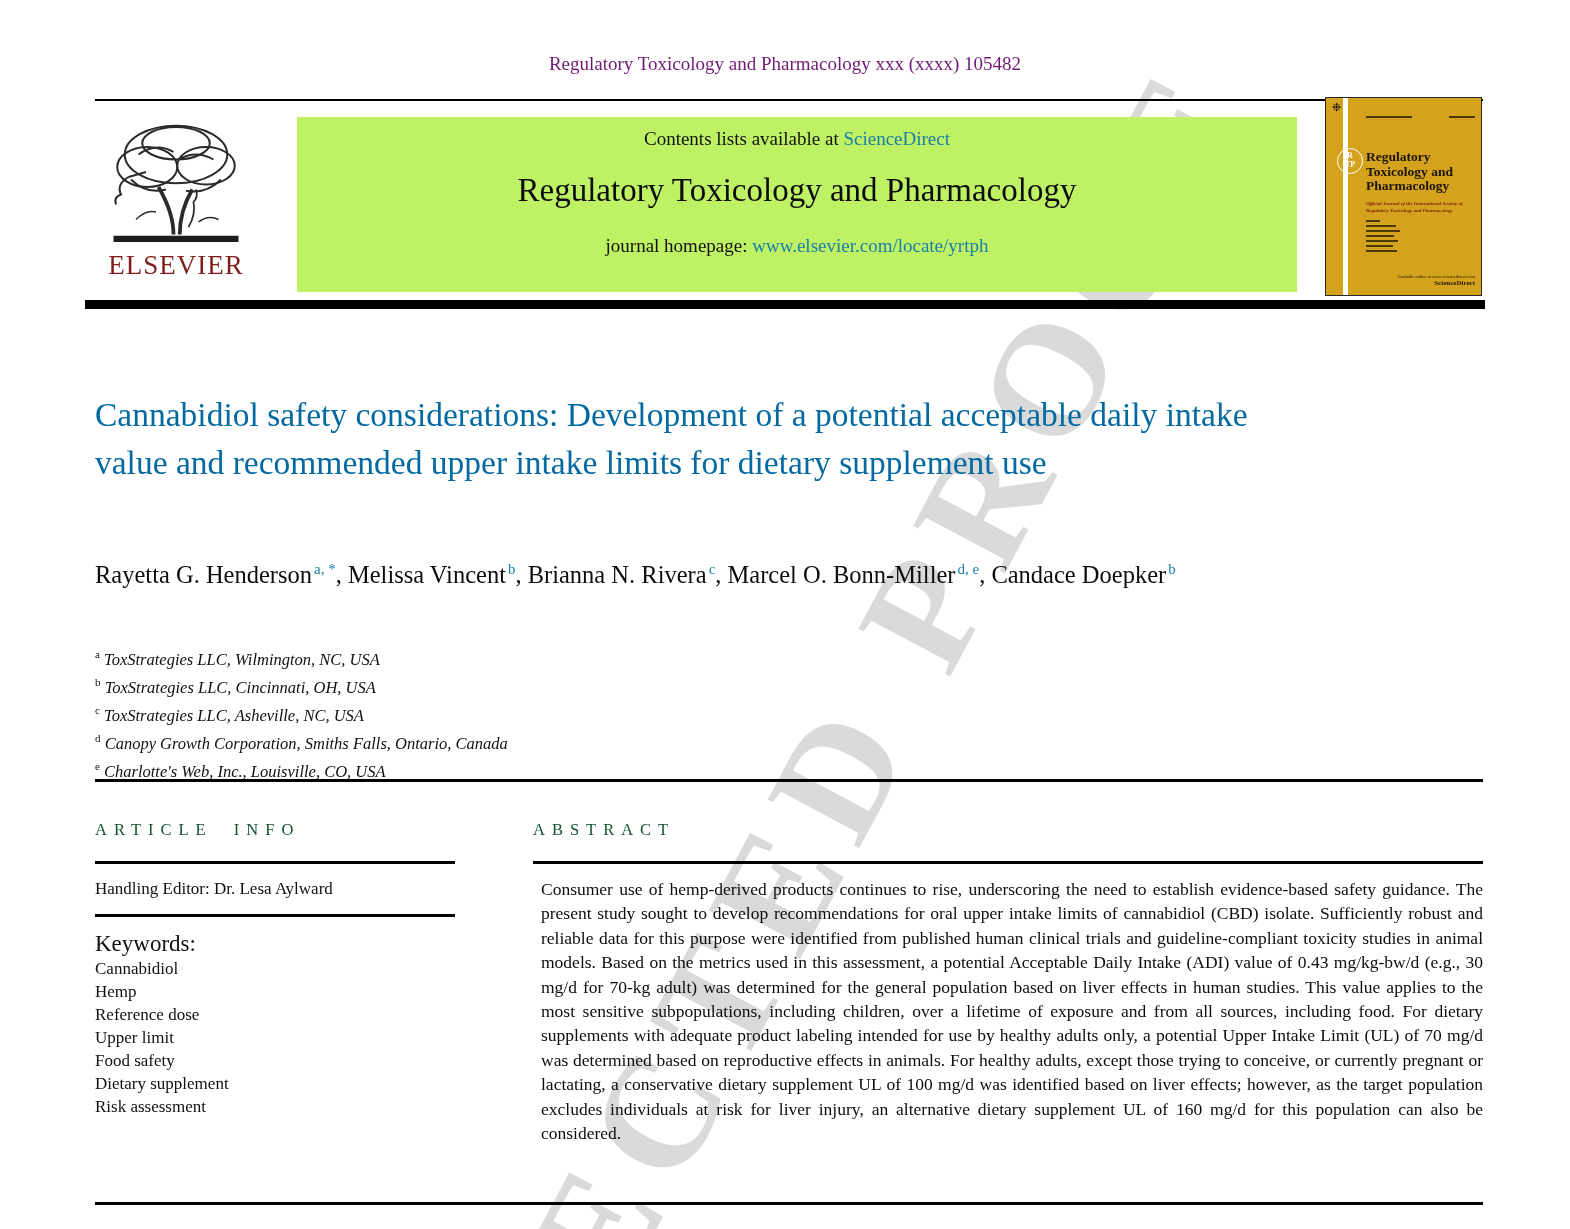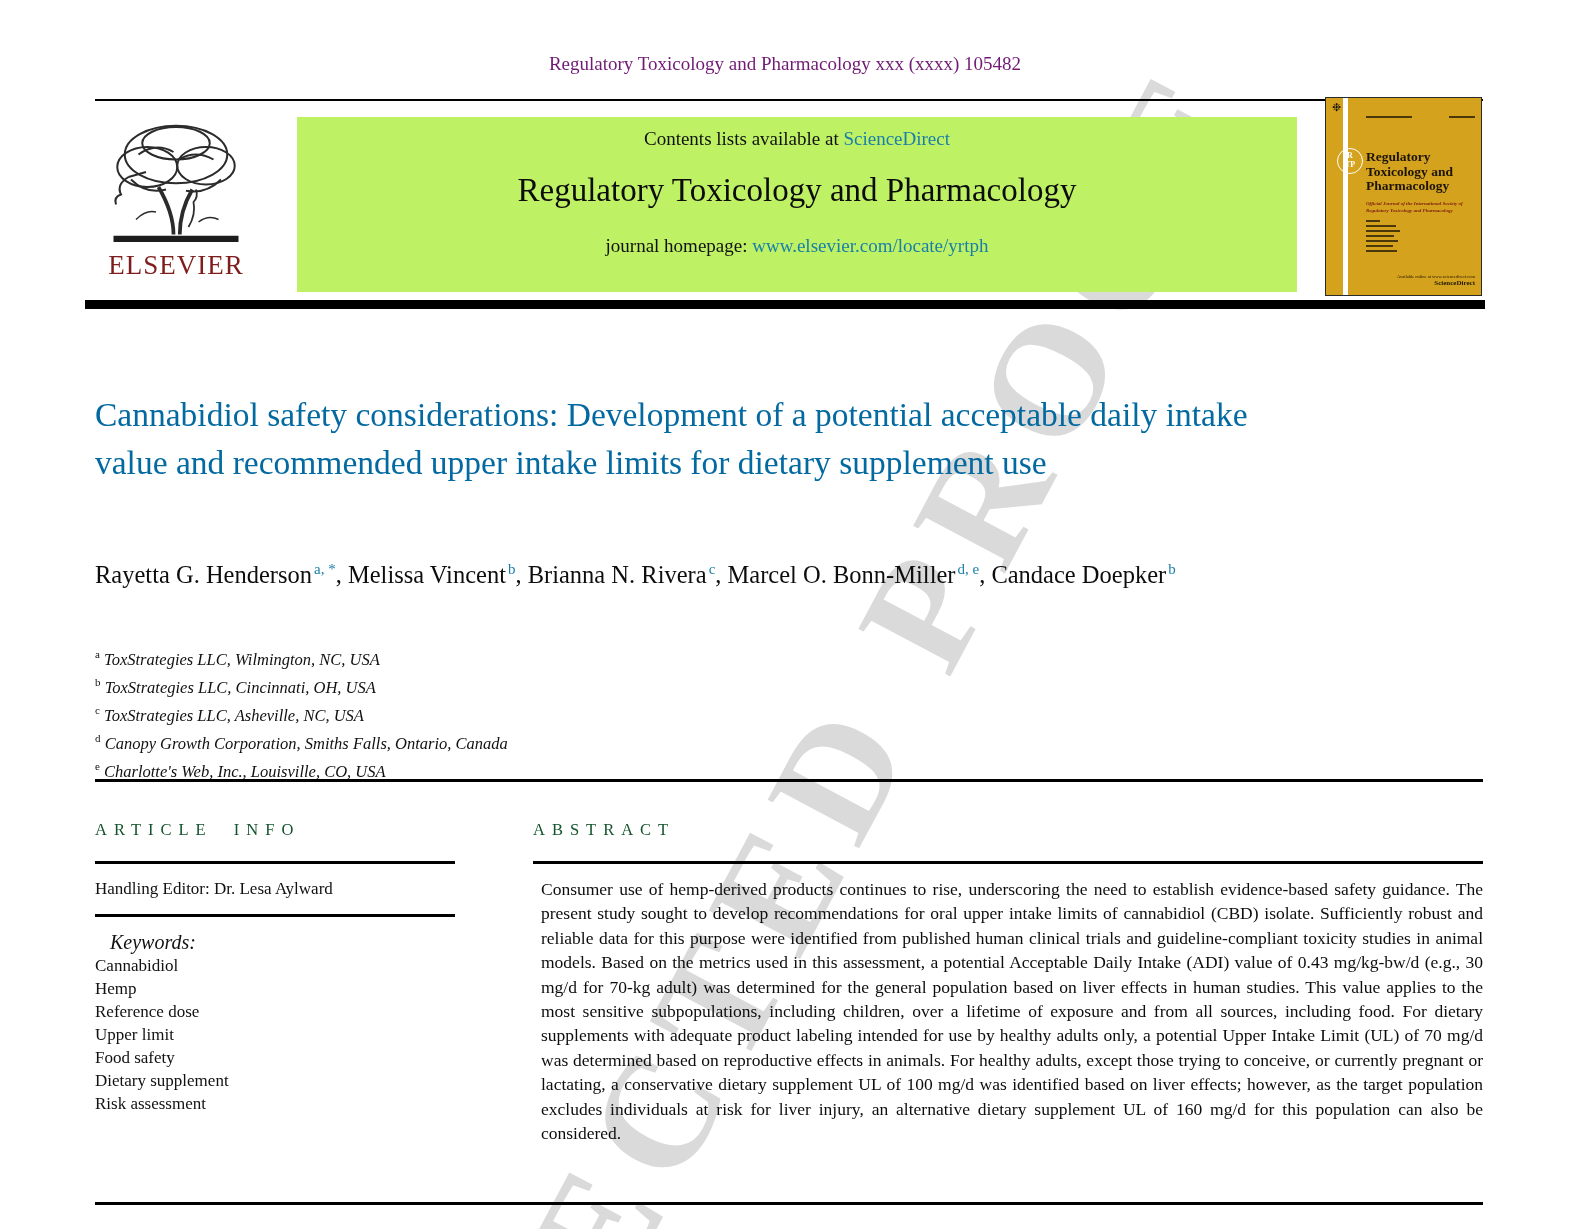--- a/index.html
+++ b/index.html
@@ -57,21 +57,21 @@
   .affils sup{font-style:normal;font-size:11px;}
   
   .col{position:absolute;top:820px;}
   .info-col{left:95px;width:360px;}
   .abs-col{left:533px;width:950px;}
   .colhead{font-size:16.5px;letter-spacing:7px;word-spacing:10px;font-weight:normal;
            margin:0;line-height:20px;color:#14532d;}
   .hrule{height:3px;background:#000;border:0;margin:21px 0 0 0;}
   .hrule2{height:2.5px;background:#000;border:0;margin:15px 0 0 0;}
   .editor{margin:15px 0 0 0;font-size:17px;}
-  .kwlabel{margin:14px 0 0 15px;font-size:20px;font-style:italic;}
+  .kwlabel{margin:14px 0 0 0;font-size:23px;}
   .kw{font-size:17px;line-height:23px;}
   .abstract{margin:13px 0 0 8px;font-size:17.5px;line-height:24.4px;text-align:justify;color:#0d0d0d;}
 </style>
 </head>
 <body>
 
 <div id="page">
 
   <div class="watermark">CORRECTED PROOF</div>
 

